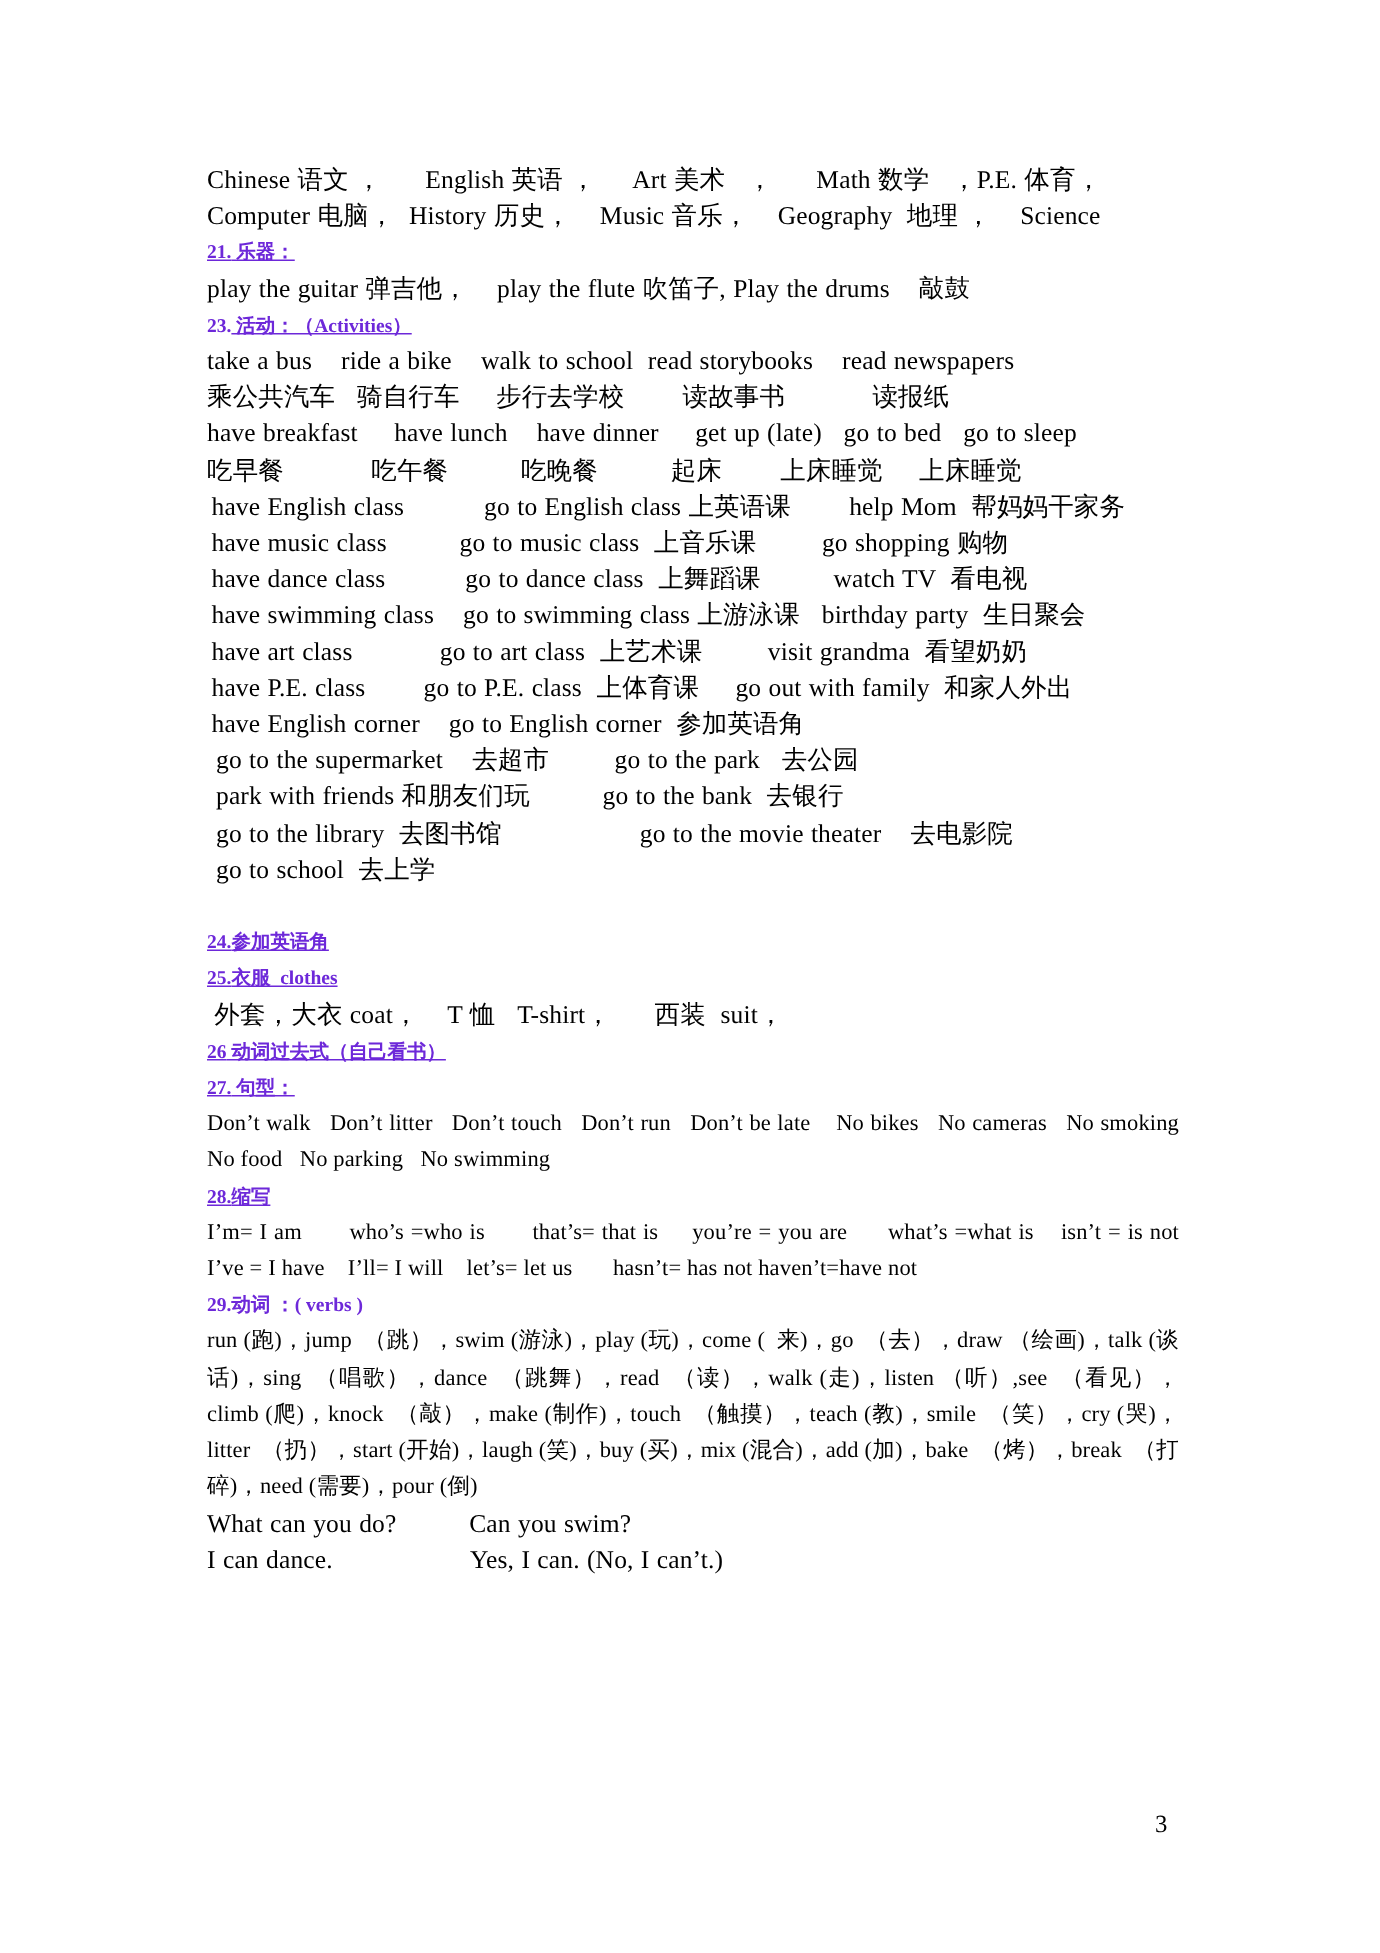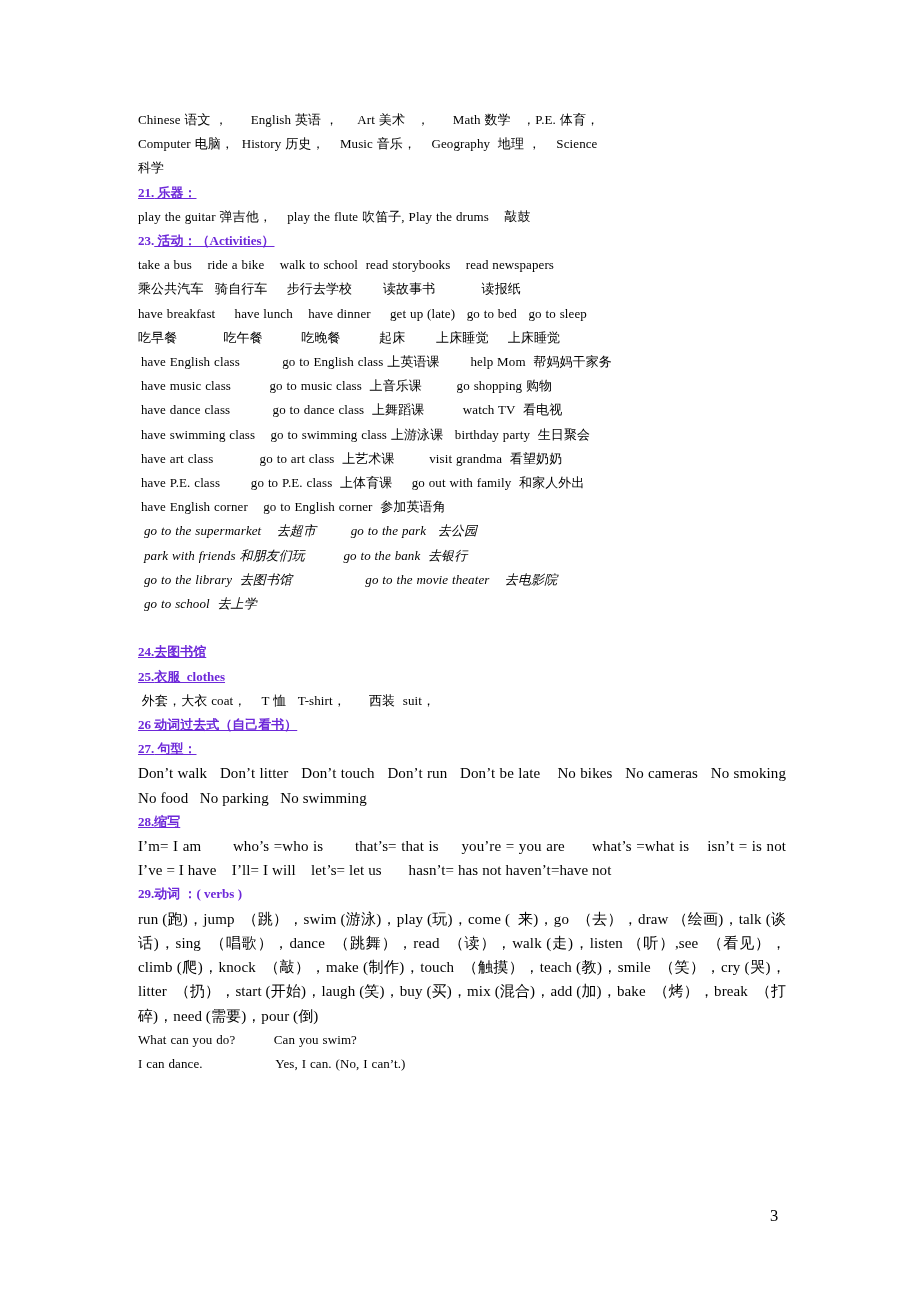--- a/index.html
+++ b/index.html
@@ -23,21 +23,21 @@
     height: 1302px;
     overflow: hidden;
   }
   .content {
     position: absolute;
     left: 138px;
     top: 108px;
     width: 648px;
   }
   .line {
-    font-size: 13px;
+    font-size: 17px;
     line-height: 24.2px;
     white-space: pre-wrap;
     letter-spacing: 0.1px;
     word-spacing: 0.5px;
   }
   .flow {
     font-size: 15px;
     line-height: 24.2px;
     white-space: pre-wrap;
     text-align: justify;
@@ -52,41 +52,40 @@
     white-space: pre-wrap;
   }
   .heading .u {
     text-decoration: underline;
     text-underline-offset: 1px;
   }
   .heading .nu {
     text-decoration: none;
   }
   .indent-sm { padding-left: 3px; }
-  .indent-xs { padding-left: 6px; font-style: italic; }
+  .indent-xs { padding-left: 6px; }
   .blank {
     height: 24.2px;
   }
   .pagenum {
     position: absolute;
     left: 770px;
     top: 1206px;
     font-size: 16.5px;
     color: #000000;
   }
 </style>
 </head>
 <body>
 
 <div class="page">
   <div class="content">
 
     <div class="line">Chinese 语文 ，      English 英语 ，     Art 美术   ，      Math 数学   ，P.E. 体育，</div>
     <div class="line">Computer 电脑，  History 历史，    Music 音乐，    Geography  地理 ，    Science</div>
-    <div class="line">科学</div>
 
     <div class="heading"><span class="u">21.</span><span class="u"> 乐器：</span></div>
     <div class="line">play the guitar 弹吉他，    play the flute 吹笛子, Play the drums    敲鼓</div>
 
     <div class="heading"><span class="nu">23.</span><span class="u"> 活动：（Activities）</span></div>
     <div class="line">take a bus    ride a bike    walk to school  read storybooks    read newspapers</div>
     <div class="line">乘公共汽车   骑自行车     步行去学校        读故事书            读报纸</div>
     <div class="line">have breakfast     have lunch    have dinner     get up (late)   go to bed   go to sleep</div>
     <div class="line">吃早餐            吃午餐          吃晚餐          起床        上床睡觉     上床睡觉</div>
     <div class="line indent-sm">have English class           go to English class 上英语课        help Mom  帮妈妈干家务</div>
@@ -96,21 +95,21 @@
     <div class="line indent-sm">have art class            go to art class  上艺术课         visit grandma  看望奶奶</div>
     <div class="line indent-sm">have P.E. class        go to P.E. class  上体育课     go out with family  和家人外出</div>
     <div class="line indent-sm">have English corner    go to English corner  参加英语角</div>
     <div class="line indent-xs">go to the supermarket    去超市         go to the park   去公园</div>
     <div class="line indent-xs">park with friends 和朋友们玩          go to the bank  去银行</div>
     <div class="line indent-xs">go to the library  去图书馆                   go to the movie theater    去电影院</div>
     <div class="line indent-xs">go to school  去上学</div>
 
     <div class="blank"></div>
 
-    <div class="heading"><span class="u">24.</span><span class="u">去图书馆</span></div>
+    <div class="heading"><span class="u">24.</span><span class="u">参加英语角</span></div>
 
     <div class="heading"><span class="u">25.</span><span class="u">衣服  clothes</span></div>
     <div class="line"> 外套，大衣 coat，    T 恤   T-shirt，      西装  suit，</div>
 
     <div class="heading"><span class="u">26</span><span class="u"> 动词过去式（自己看书）</span></div>
 
     <div class="heading"><span class="u">27.</span><span class="u"> 句型：</span></div>
     <div class="flow">Don’t walk   Don’t litter   Don’t touch   Don’t run   Don’t be late    No bikes   No cameras   No smoking   No food   No parking   No swimming</div>
 
     <div class="heading"><span class="u">28.</span><span class="u">缩写</span></div>

